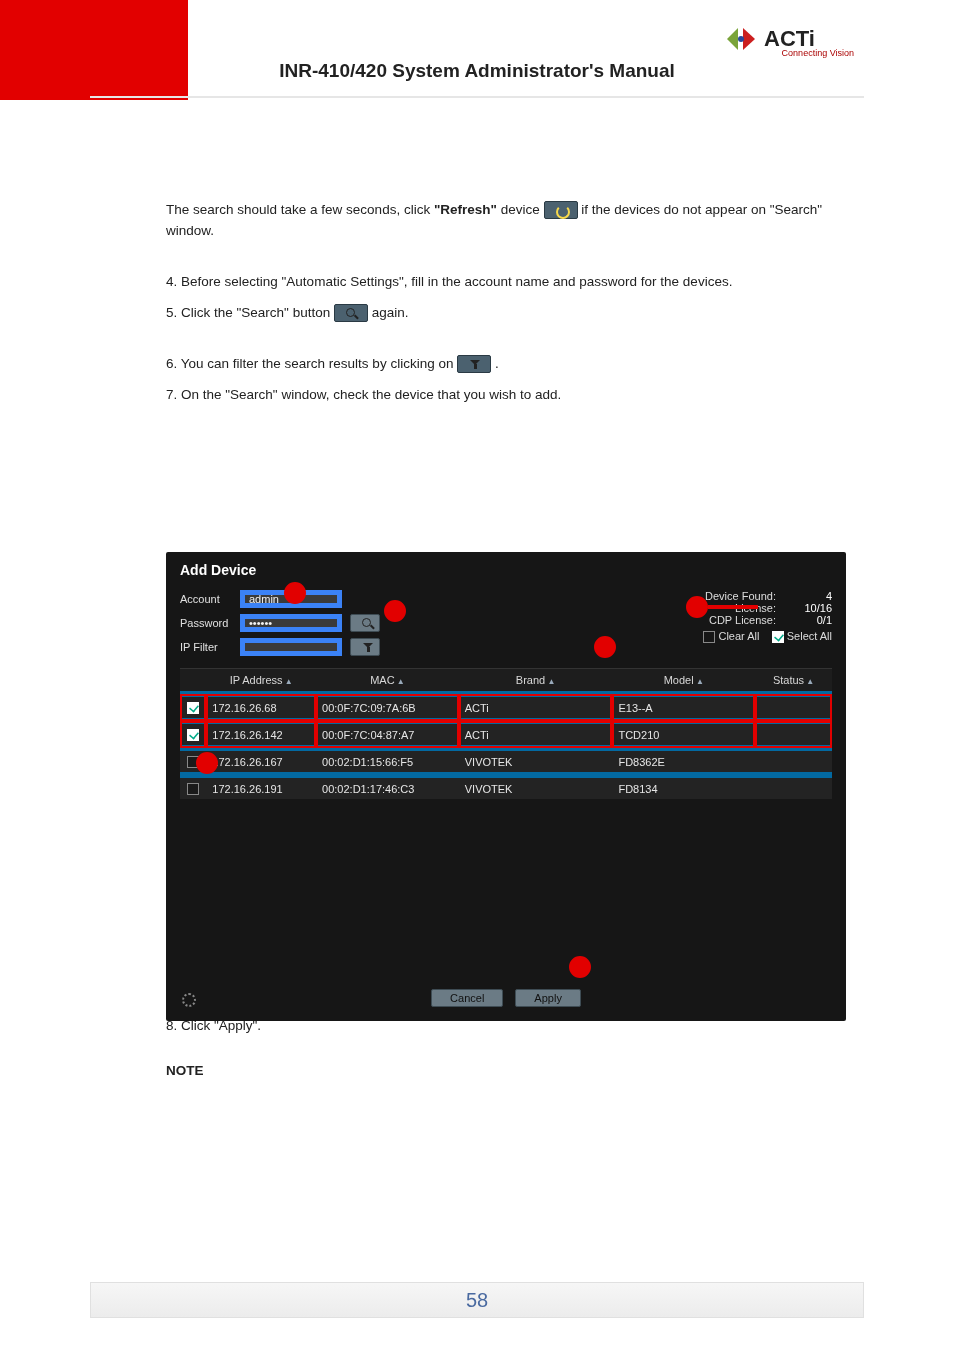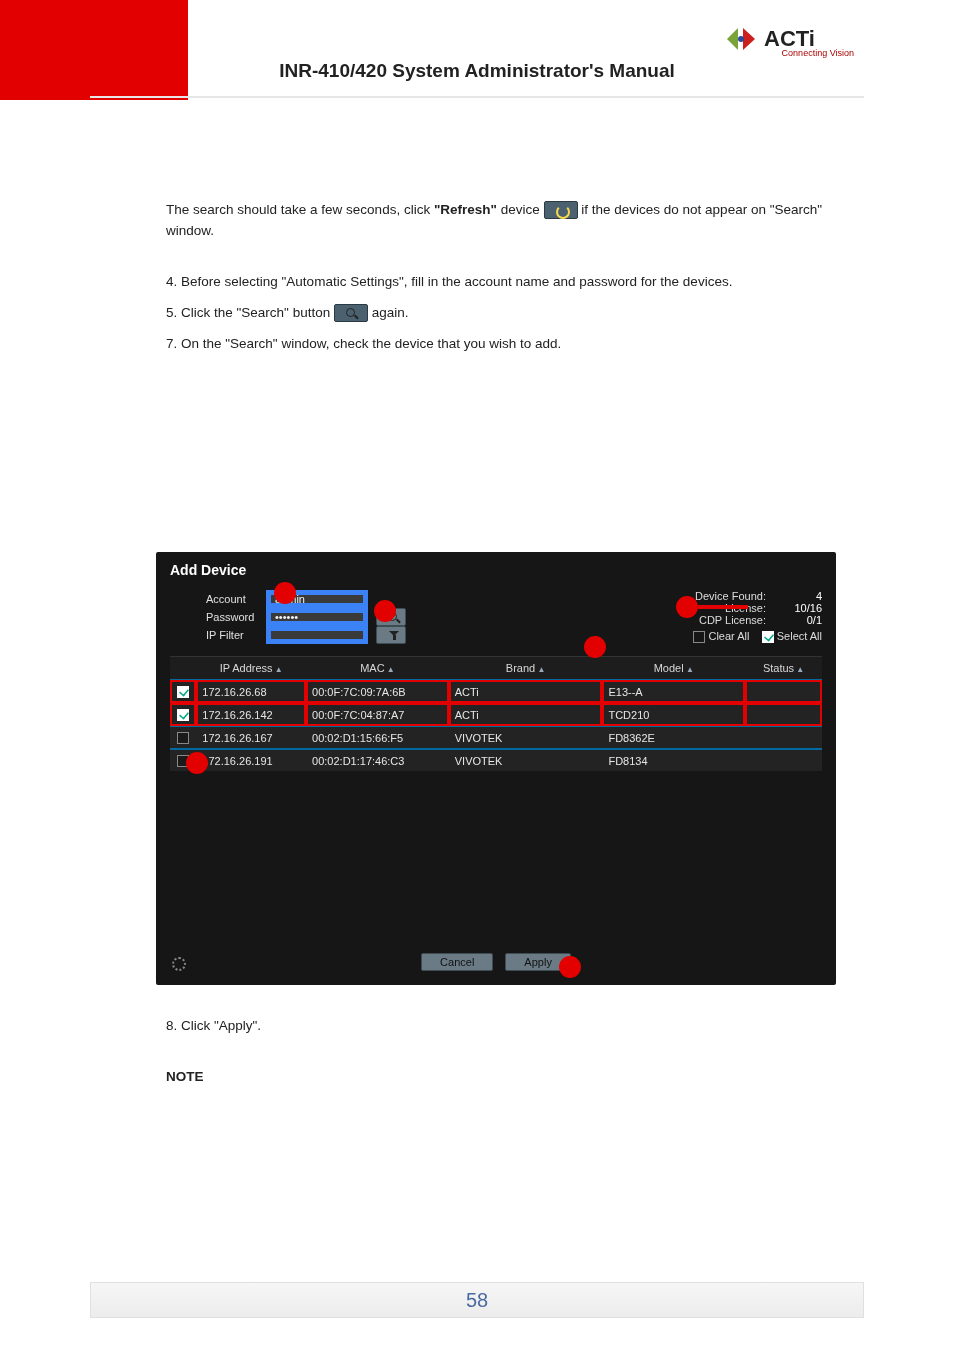--- a/index.html
+++ b/index.html
@@ -42,26 +42,26 @@
     border-left: 5px solid transparent; border-right: 5px solid transparent;
     border-top: 5px solid #222;
   }
   .inline-btn.filter::before {
     content: ""; position: absolute; left: 15.5px; top: 8px; width: 3px; height: 5px;
     background: #222;
   }
 
   
   .device-panel {
-    position: absolute; left: 156px; top: 552px; width: 680px; background: #161616;
+    position: absolute; left: 166px; top: 552px; width: 680px; background: #161616;
     color: #ddd; font-size: 11px; padding: 10px 14px 14px; border-radius: 2px;
   }
   .device-panel .panel-title { font-weight: bold; color: #fff; font-size: 14px; margin-bottom: 12px; }
   .dp-top { display: flex; justify-content: space-between; align-items: flex-start; }
-  .dp-left { display: grid; grid-template-columns: 60px 110px 50px; align-items: center; margin-left: 36px; }
+  .dp-left { display: grid; grid-template-columns: 60px 110px 50px; row-gap: 6px; align-items: center; }
   .dp-left label { color: #e0e0e0; font-size: 11px; }
   .dp-left input {
     background: #3a3a3a; border: 5px solid #3b82f6; color: #f2f2f2; font-size: 11px;
     height: 18px; padding: 0 4px; width: 102px;
   }
   .dp-left .tiny-btn {
     width: 30px; height: 18px; background: #6b7b85; border: 1px solid #3e4c54;
     border-radius: 2px; position: relative;
   }
   .dp-right { text-align: right; font-size: 11px; color: #ddd; }
@@ -75,32 +75,32 @@
   .sel-box { display: inline-block; width: 12px; height: 12px; border: 1px solid #888; vertical-align: middle; }
 
   .dp-table { width: 100%; border-collapse: collapse; margin-top: 12px; table-layout: fixed; }
   .dp-table th {
     background: #1d1d1d; color: #d8d8d8; font-weight: normal; font-size: 11px;
     text-align: center; padding: 5px 6px; border-top: 1px solid #333;
   }
   .dp-table th.rowsel, .dp-table td.rowsel { width: 24px; text-align: center; padding: 4px 2px; }
   .dp-table td {
     background: #232323; color: #e6e6e6; font-size: 11px; padding: 4px 6px;
-    border-top: 2px solid #0369a1;
+    border-top: 6px solid #0369a1;
   }
   .dp-table tr.sel td { outline: 2px solid #e20000; outline-offset: -2px; }
   .dp-table .col-ip { width: 100px; }
   .dp-table .col-mac { width: 130px; }
   .dp-table .col-brand { width: 140px; }
   .dp-table .col-model { width: 130px; }
   .dp-table .col-status { width: 70px; }
 
   .dp-gap { height: 178px; }
 
-  .dp-foot { display: flex; justify-content: center; gap: 12px; margin-top: 4px; align-items: center; }
+  .dp-foot { display: flex; justify-content: center; gap: 12px; margin-top: 12px; align-items: center; }
   .dp-foot .spinner {
     position: absolute; left: 16px; bottom: 14px; width: 14px; height: 14px;
     border: 2px dotted #888; border-radius: 50%;
   }
   .dp-foot button {
     background: #6b7b85; color: #111; border: 1px solid #3e4c54; border-radius: 2px;
     font-size: 11px; padding: 2px 18px; cursor: pointer;
   }
 
   .circ {
@@ -153,20 +153,25 @@
       <span class="bold">"Refresh"</span>
       <span> device </span>
       <span class="inline-btn refresh"></span>
       <span> if the devices do not appear on "Search" window.</span>
     </p>
     <p style="margin-top:30px">4. Before selecting "Automatic Settings", fill in the account name and password for the devices.</p>
     <p>
       <span>5. Click the "Search" button </span>
       <span class="inline-btn search"></span>
       <span> again.</span>
+    </p>
+    <p style="margin-top:30px">
+      <span>6. You can filter the search results by clicking on </span>
+      <span class="inline-btn filter"></span>
+      <span>.</span>
     </p>
     <p>7. On the "Search" window, check the device that you wish to add.</p>
   </div>
 
   <div class="device-panel">
     <div class="panel-title">Add Device</div>
 
     <div class="dp-top">
       <div class="dp-left">
         <label>Account</label>
@@ -268,19 +273,19 @@
     <div class="circ" style="left:218px; top:48px;"></div>
     <div class="circ" style="left:428px; top:84px;"></div>
     <div class="circ" style="left:520px; top:44px;"></div>
     <div class="red-line" style="left:542px; top:53px;"></div>
     <div class="circ" style="left:30px;  top:200px;"></div>
     <div class="circ" style="left:403px; top:404px;"></div>
   </div>
 
   <div class="content" style="top:1010px">
     <p style="margin-top:6px">8. Click "Apply".</p>
-    <p style="margin-top:30px" class="bold">NOTE</p>
+    <p style="margin-top:24px" class="bold">NOTE</p>
   </div>
 
   <div class="pg-footer">
     <div class="bar">58</div>
   </div>
 </div>
 
 </body></html>

